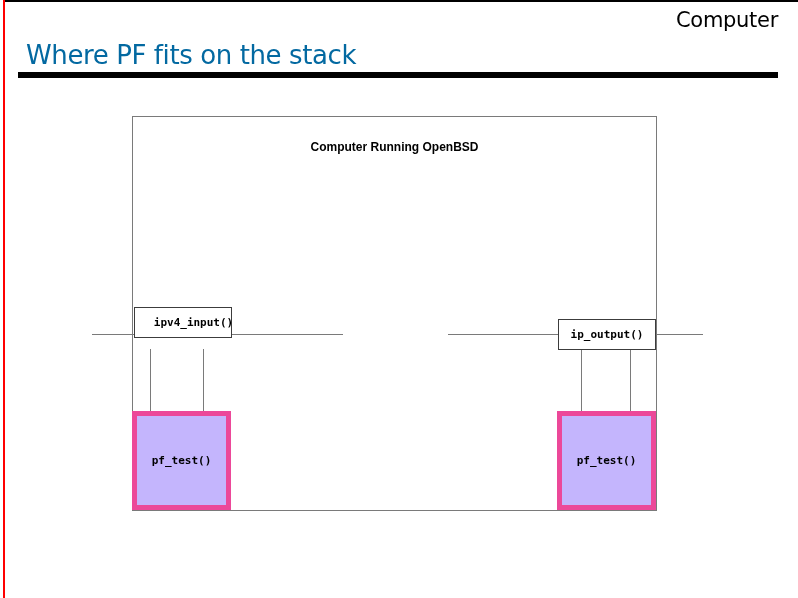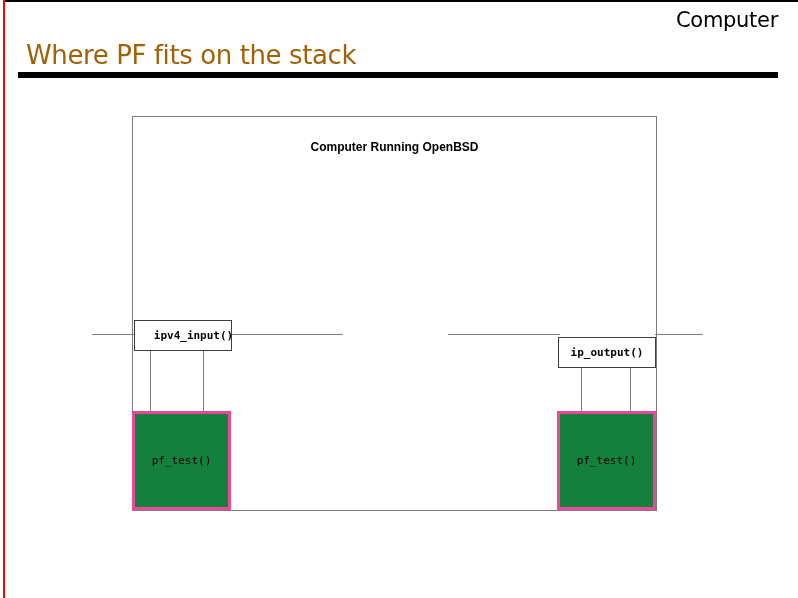--- a/index.html
+++ b/index.html
@@ -50,21 +50,21 @@
     white-space: nowrap;
   }
   .slide-title {
     position: absolute;
     left: 26px;
     top: 40px;
     font-family: "DejaVu Sans", sans-serif;
     font-size: 26px;
     font-weight: 400;
     letter-spacing: -0.4px;
-    color: #a16207;
+    color: #0369a1;
     white-space: nowrap;
   }
   .title-rule {
     position: absolute;
     left: 18px;
     top: 72px;
     width: 760px;
     height: 6px;
     background: #000000;
   }
@@ -108,28 +108,28 @@
     font-family: "DejaVu Sans Mono", monospace;
     font-size: 11px;
     font-weight: bold;
     letter-spacing: 0px;
     color: #000000;
     z-index: 4;
   }
   .pf-box {
     position: absolute;
     box-sizing: border-box;
-    border: 3px solid #ec4899;
-    background: #15803d;
+    border: 5px solid #ec4899;
+    background: #c4b5fd;
     display: flex;
     align-items: center;
     justify-content: center;
     font-family: "DejaVu Sans Mono", monospace;
     font-size: 11px;
-    font-weight: normal;
+    font-weight: bold;
     color: #000000;
     z-index: 3;
   }
   .hline {
     position: absolute;
     height: 1px;
     background: #7a7a7a;
     z-index: 1;
   }
   .vline {
@@ -166,23 +166,23 @@
     <div class="hline" style="left:448px; top:334px; width:112px;"></div>
 
     <div class="hline" style="left:655px; top:334px; width:48px;"></div>
 
     <div class="vline" style="left:150px; top:349px; height:63px;"></div>
     <div class="vline" style="left:203px; top:349px; height:63px;"></div>
 
     <div class="vline" style="left:581px; top:349px; height:63px;"></div>
     <div class="vline" style="left:630px; top:349px; height:63px;"></div>
 
-    <div class="fn-box" style="left:134px; top:320px; width:98px; height:31px;padding-left:21px;">ipv4_input()</div>
+    <div class="fn-box" style="left:134px; top:307px; width:98px; height:31px;padding-left:21px;">ipv4_input()</div>
 
 
-    <div class="fn-box" style="left:558px; top:337px; width:98px; height:31px;">ip_output()</div>
+    <div class="fn-box" style="left:558px; top:319px; width:98px; height:31px;">ip_output()</div>
 
     <div class="pf-box" style="left:132px; top:411px; width:99px; height:99px;">pf_test()</div>
 
     <div class="pf-box" style="left:557px; top:411px; width:99px; height:99px;">pf_test()</div>
 
   </div>
 </div>
 
 </body></html>

